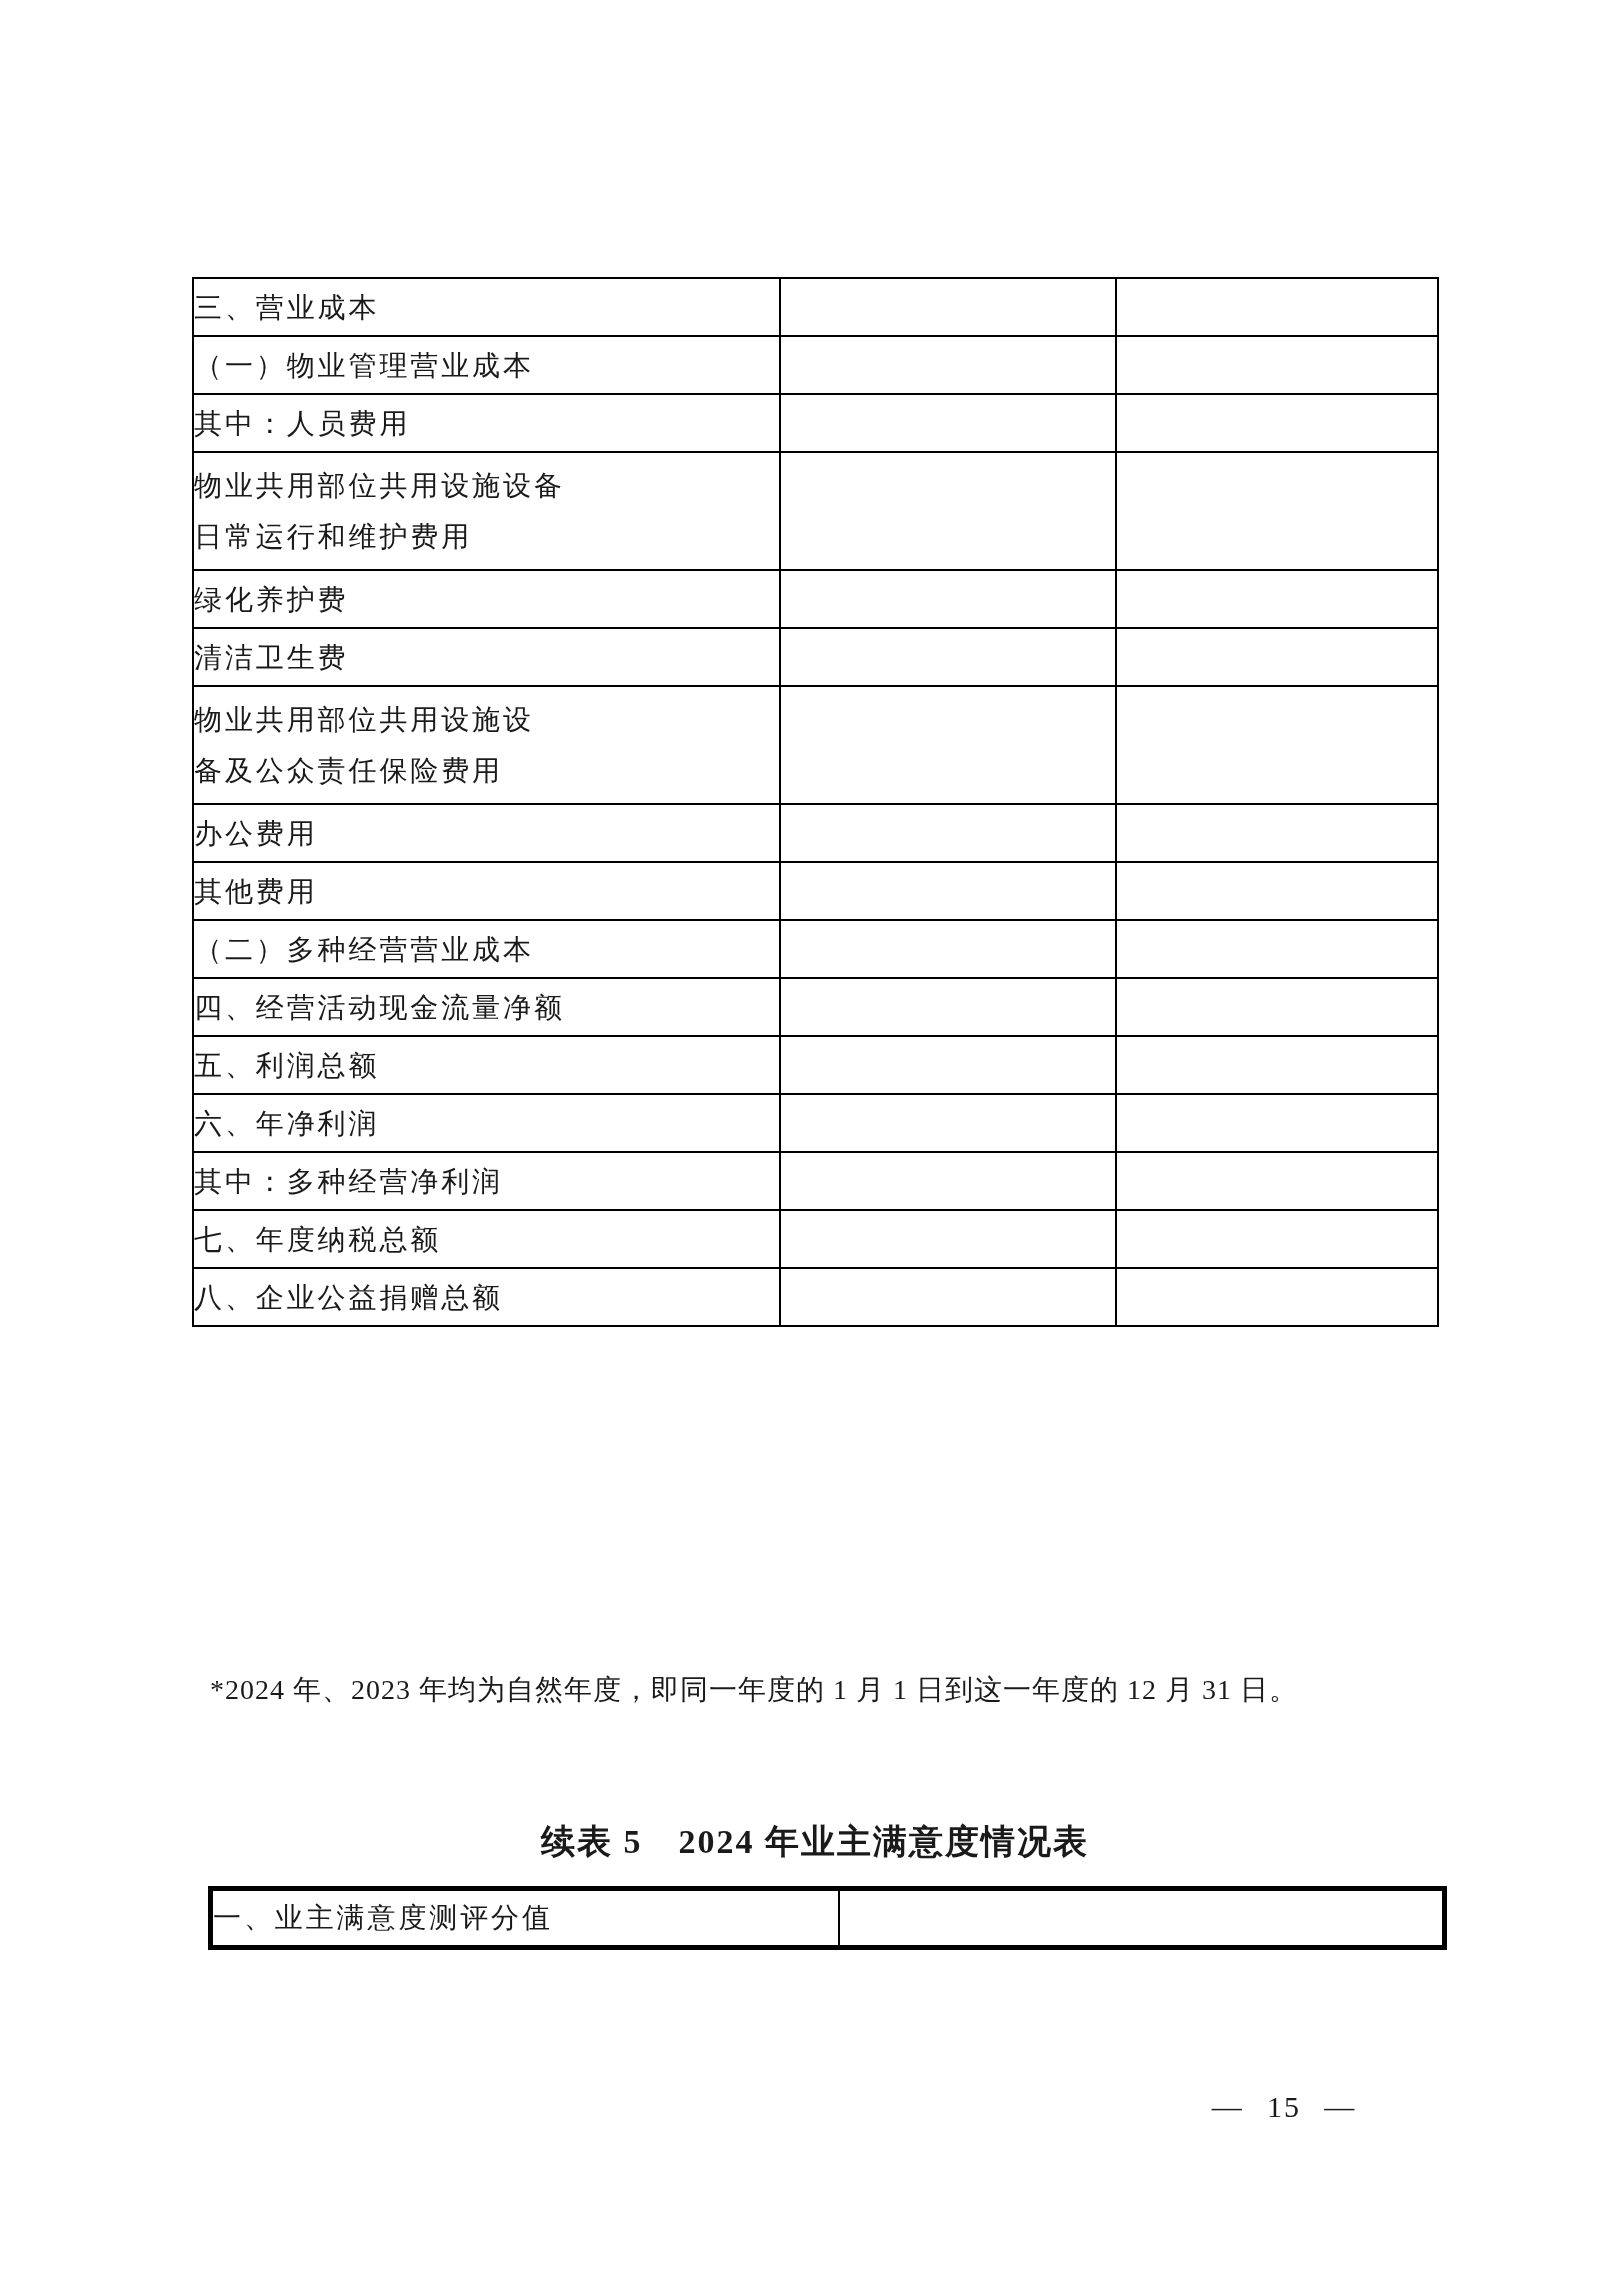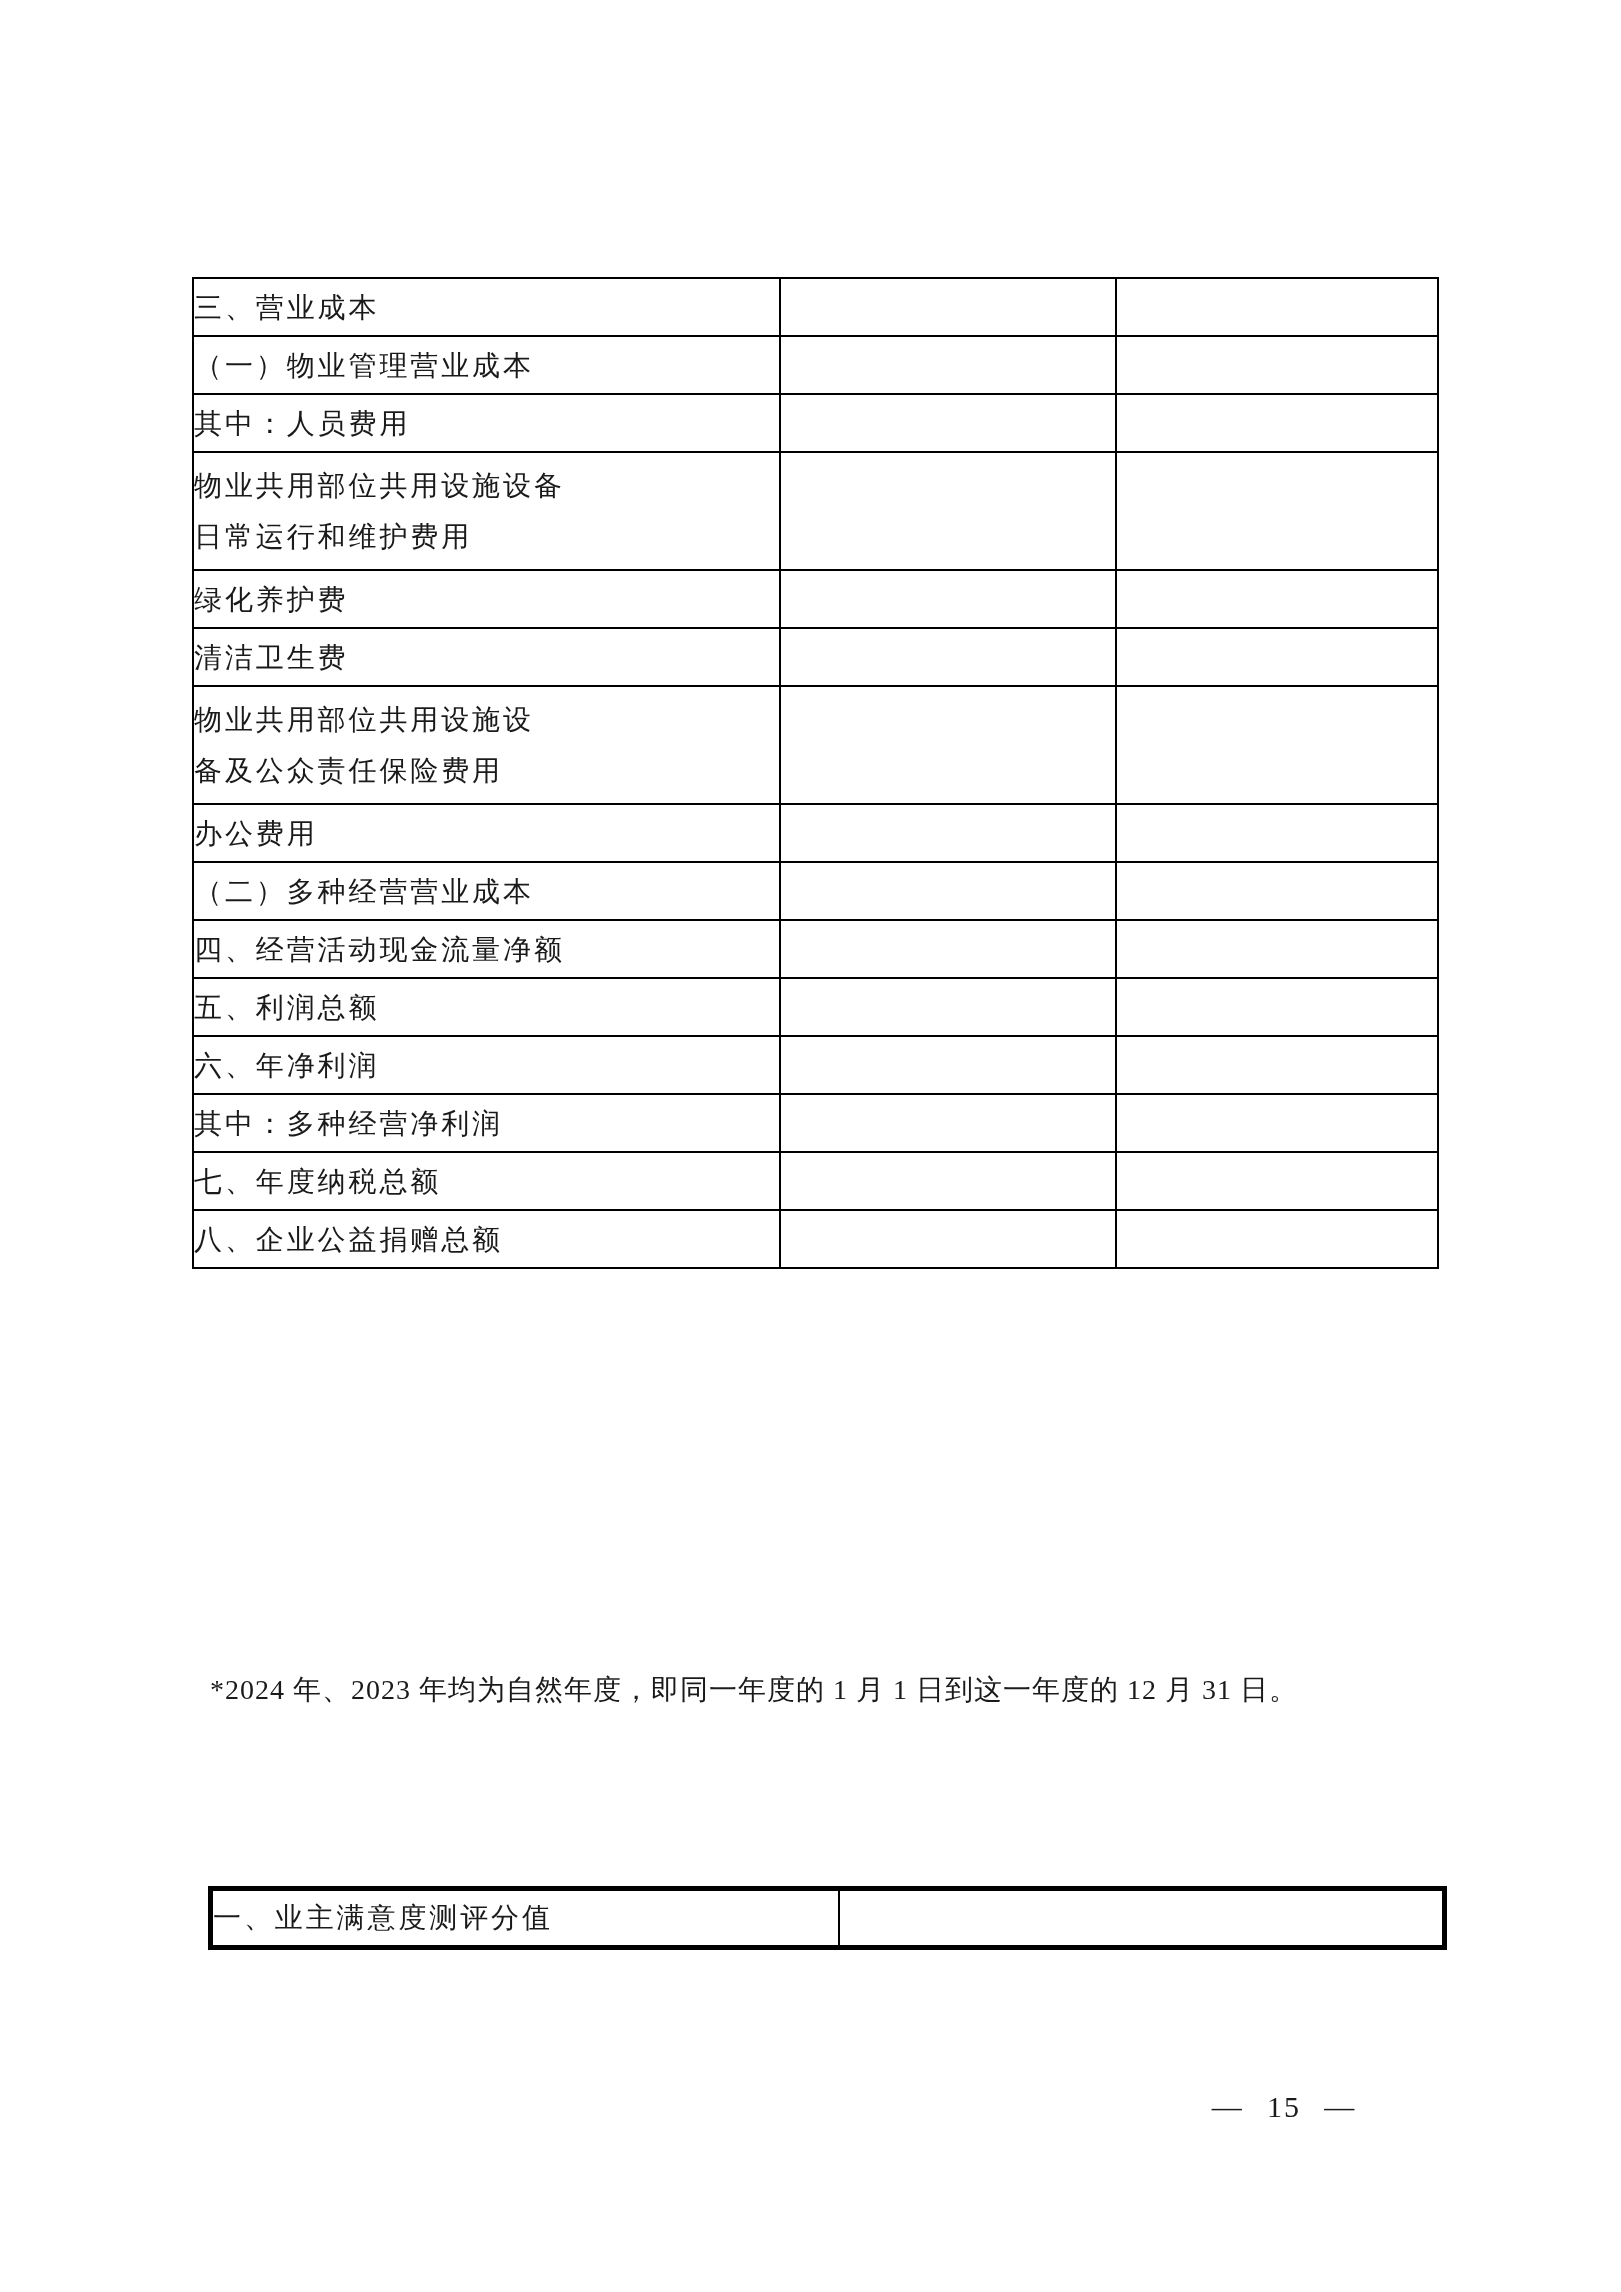--- a/index.html
+++ b/index.html
@@ -131,20 +131,27 @@
         <td></td>
       </tr>
       <tr class="s">
         <td class="lab ind2">
             <span>办公费用</span>
           </td>
         <td></td>
         <td></td>
       </tr>
       <tr class="s">
+        <td class="lab ind2">
+            <span>其他费用</span>
+          </td>
+        <td></td>
+        <td></td>
+      </tr>
+      <tr class="s">
         <td class="lab">
             <span>（二）多种经营营业成本</span>
           </td>
         <td></td>
         <td></td>
       </tr>
       <tr class="s">
         <td class="lab">
             <span>四、经营活动现金流量净额</span>
           </td>
@@ -184,20 +191,21 @@
             <span>八、企业公益捐赠总额</span>
           </td>
         <td></td>
         <td></td>
       </tr>
     </tbody>
   </table>
 
   <div class="footnote">*2024 年、2023 年均为自然年度，即同一年度的 1 月 1 日到这一年度的 12 月 31 日。</div>
 
+  <div class="cont-title">续表 5　2024 年业主满意度情况表</div>
 
   <table class="sat">
     <colgroup>
         <col class="c1">
         <col class="c2">
       </colgroup>
     <tbody>
       <tr>
         <td class="lab">
             <span>一、业主满意度测评分值</span>

